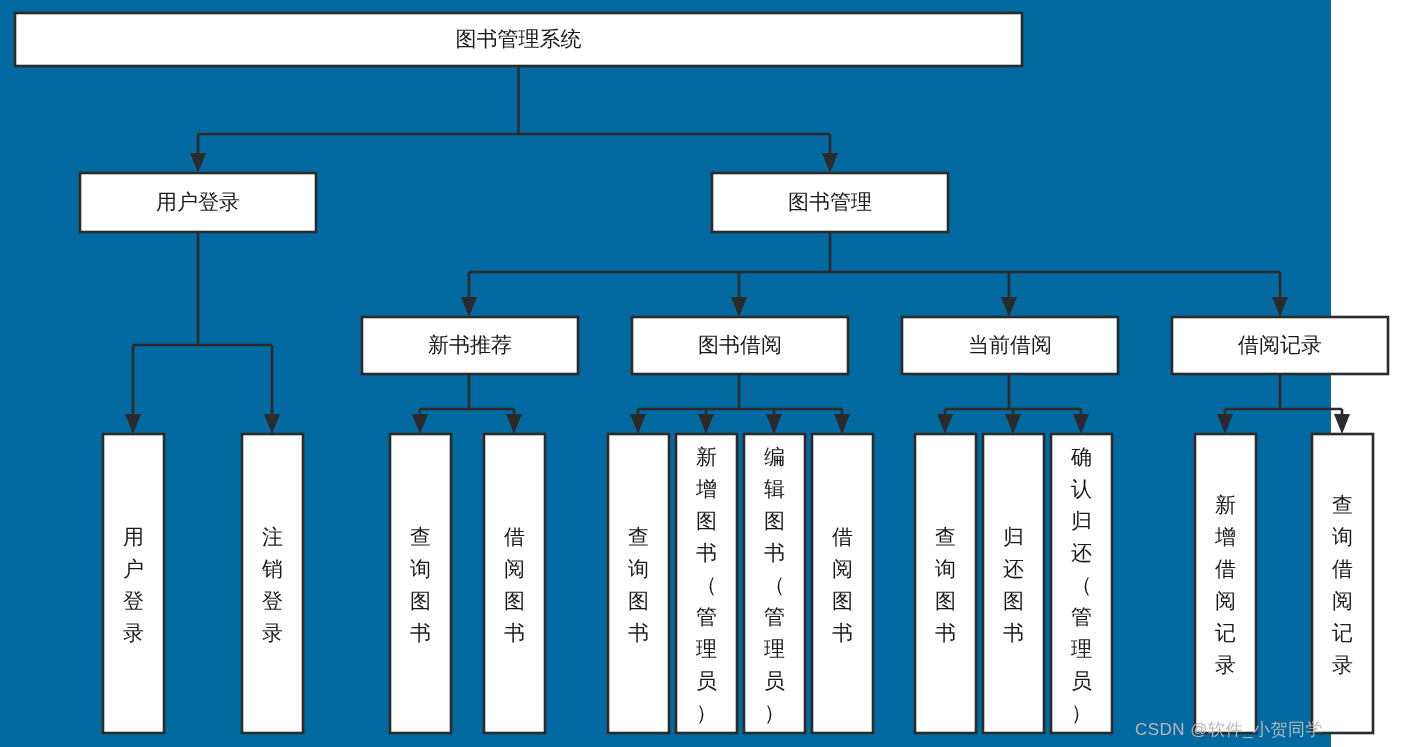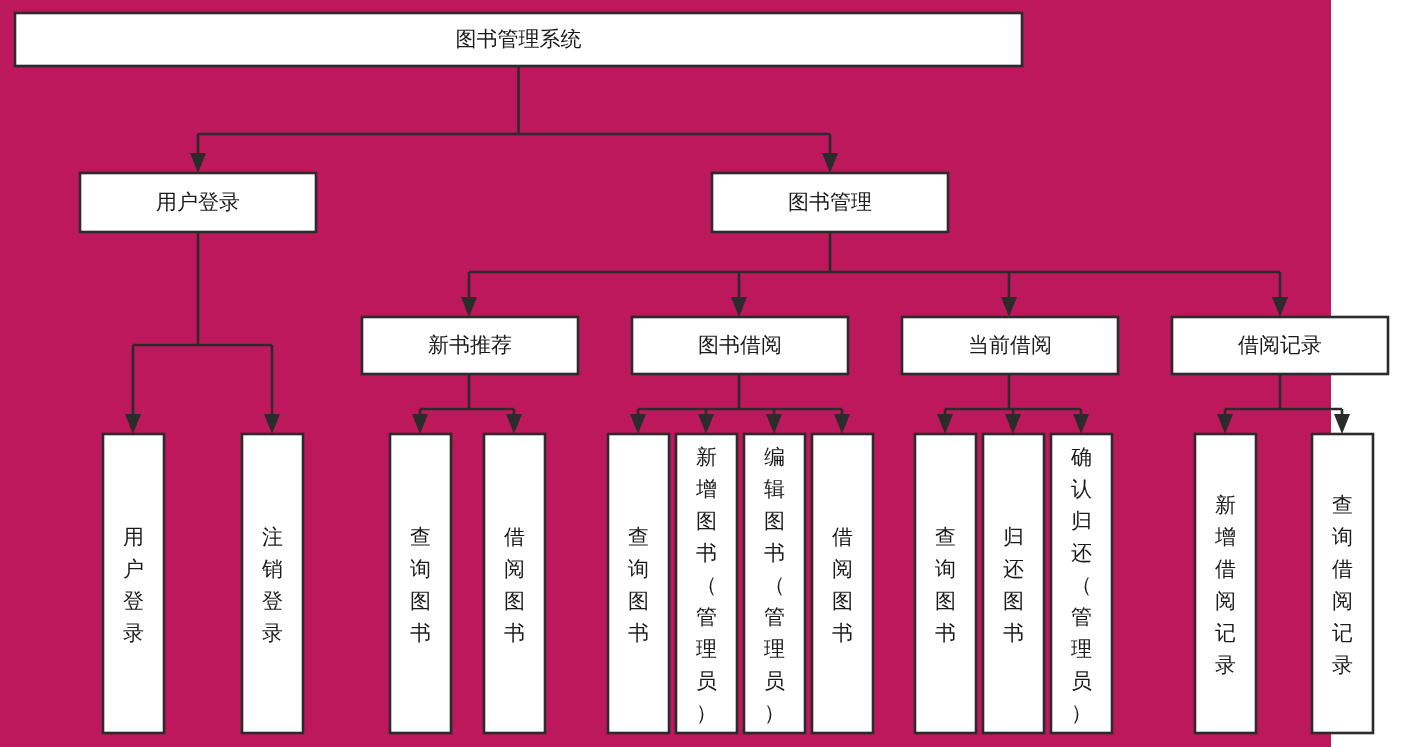--- a/index.html
+++ b/index.html
@@ -11,21 +11,21 @@
   body {
     width: 1405px;
     height: 747px;
     overflow: hidden;
     font-family: "Liberation Sans", "DejaVu Sans", sans-serif;
   }
   #diagram-root {
     position: relative;
     width: 1331px;
     height: 747px;
-    background: #be185d;
+    background: #0369a1;
     text-align: center;
   }
   svg#tree-svg {
     position: absolute;
     top: 0;
     left: 0;
     width: 1405px;
     height: 747px;
     display: block;
   }
@@ -209,14 +209,15 @@
           <rect x="1195" y="434" width="61" height="299" class="node-box"></rect>
           <text x="1225.5" y="512.46" class="node-label-v"><tspan x="1225.5" dy="0">新</tspan><tspan x="1225.5" dy="32">增</tspan><tspan x="1225.5" dy="32">借</tspan><tspan x="1225.5" dy="32">阅</tspan><tspan x="1225.5" dy="32">记</tspan><tspan x="1225.5" dy="32">录</tspan></text>
         </g>
         <g>
           <rect x="1312" y="434" width="61" height="299" class="node-box"></rect>
           <text x="1342.5" y="512.46" class="node-label-v"><tspan x="1342.5" dy="0">查</tspan><tspan x="1342.5" dy="32">询</tspan><tspan x="1342.5" dy="32">借</tspan><tspan x="1342.5" dy="32">阅</tspan><tspan x="1342.5" dy="32">记</tspan><tspan x="1342.5" dy="32">录</tspan></text>
         </g>
       </g>
   </svg>
 
+  <div class="watermark">CSDN @软件_小贺同学</div>
 
 </div>
 
 </body></html>

